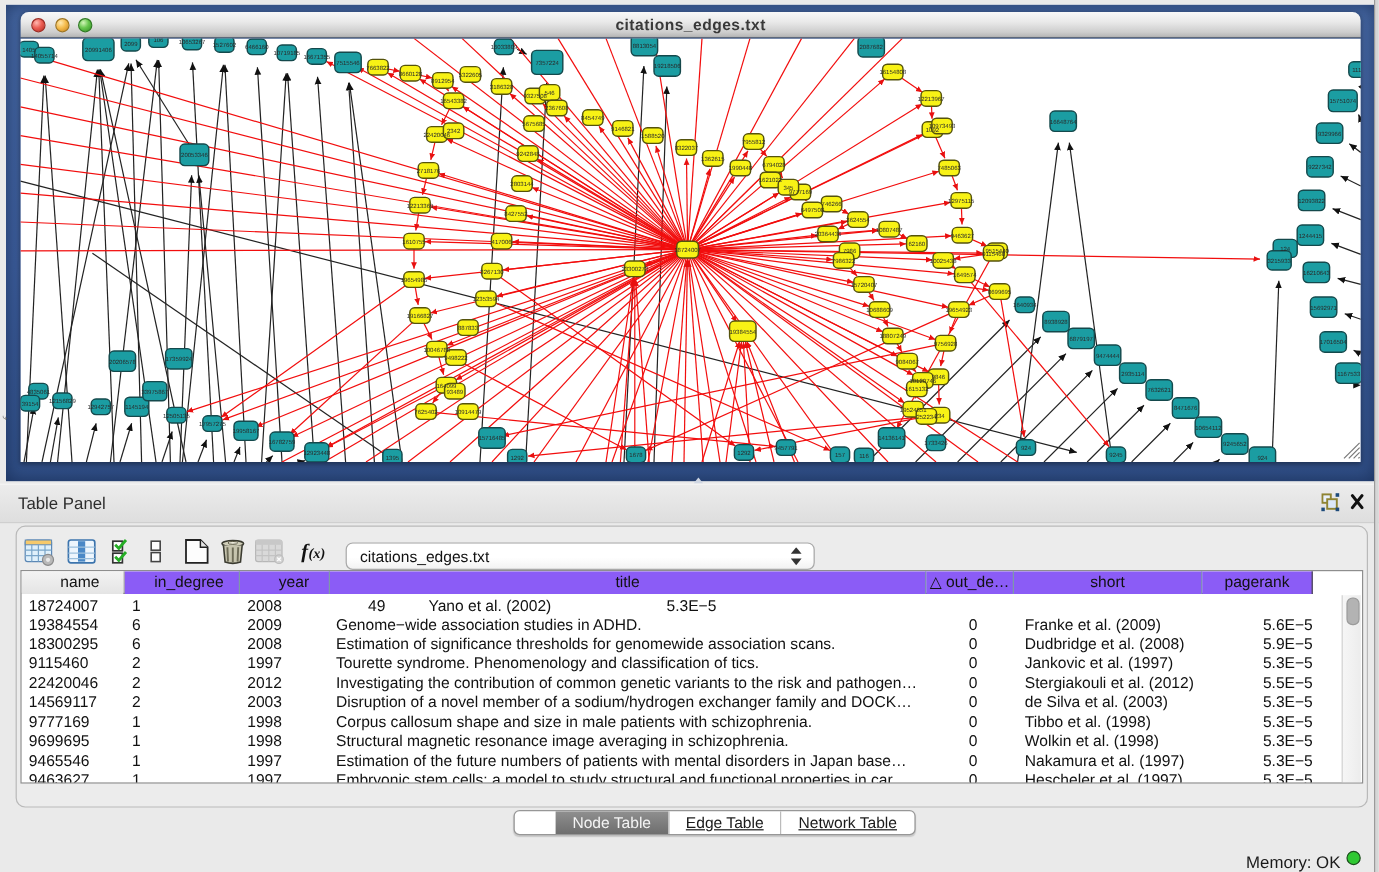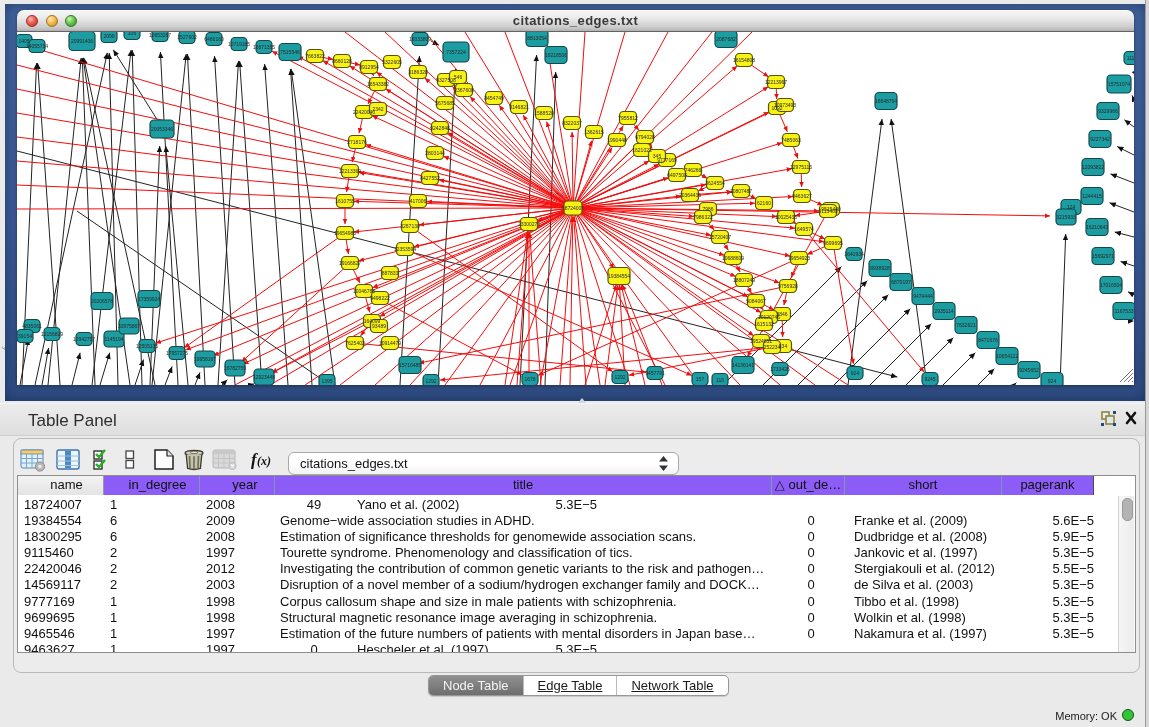--- a/index.html
+++ b/index.html
@@ -5,41 +5,41 @@
 body{width:1149px;height:727px;background:#eaeaea;font-family:"Liberation Sans",sans-serif;position:relative;overflow:hidden;}
 .desktop{position:absolute;left:5px;top:4px;width:1141px;height:397px;background:linear-gradient(180deg,#44659f 0%,#3c5c99 55%,#2f4d83 100%);box-shadow:inset 0 0 14px rgba(10,25,60,.55);}
 .win{position:absolute;left:12px;top:6px;width:1117px;height:375px;border-radius:7px 7px 0 0;box-shadow:0 1px 4px rgba(0,0,0,.4);}
 .titlebar{height:21px;border-radius:7px 7px 0 0;background:linear-gradient(180deg,#f8f8f8 0%,#e9e9e9 40%,#cdcdcd 80%,#b9b9b9 96%,#ababab 100%);border-bottom:1px solid #646464;position:relative;}
 .titlebar .tl{position:absolute;top:4.5px;width:12px;height:12px;border-radius:50%;}
 .tl.r{left:9px;background:radial-gradient(circle at 35% 30%,#ffb8b0,#ec5f55 45%,#c33a30 85%);border:1px solid #9e2b24;box-sizing:border-box;}
 .tl.y{left:29px;background:radial-gradient(circle at 35% 30%,#ffe9b0,#f6bd4e 45%,#d1912a 85%);border:1px solid #9e7420;box-sizing:border-box;}
 .tl.g{left:48px;background:radial-gradient(circle at 35% 30%,#d2f5b8,#69c74f 45%,#3f9e2e 85%);border:1px solid #2f7a22;box-sizing:border-box;}
 .titlebar .tt{position:absolute;left:0;right:0;top:3px;text-align:center;font-size:13px;font-weight:bold;color:#393939;letter-spacing:0.4px;}
 .tpbar{position:absolute;left:0;top:403px;width:1149px;height:31px;background:linear-gradient(180deg,#ececec,#dedede);border-top:1px solid #f5f5f5;border-bottom:1px solid #cfcfcf;}
-.tpbar .lbl{position:absolute;left:28px;top:7px;font-size:17px;color:#2e2e2e;}
+.tpbar .lbl{position:absolute;left:15px;top:7px;font-size:14px;color:#2e2e2e;}
 .panel{position:absolute;left:13px;top:438px;width:1127px;height:235px;background:#ececec;border:1px solid #b9b9b9;border-radius:8px;box-sizing:border-box;}
 .toolbar{position:absolute;left:0;top:6px;height:32px;width:100%;}
 .combo{position:absolute;left:274px;top:7px;width:391px;height:23px;background:linear-gradient(180deg,#ffffff 0%,#ffffff 55%,#f2f2f2 100%);border:1px solid #a9a9a9;border-radius:6px;box-sizing:border-box;}
 .combo .ct{position:absolute;left:11px;top:3px;font-size:13px;color:#111;}
 .tablewrap{position:absolute;left:3px;top:36px;width:1119px;height:178px;background:#fff;border:1px solid #8e8e8e;box-sizing:border-box;overflow:hidden;}
 .thead{position:absolute;left:0;top:0;height:19px;width:1076px;display:flex;font-size:13px;color:#111;border-bottom:1px solid #4a4a4a;box-sizing:border-box;}
 .th{background:#8b5cf6;border-right:1px solid #7e99a8;box-sizing:border-box;text-align:center;line-height:18px;height:19px;}
 .th.first{background:linear-gradient(180deg,#f3f3f3,#e4e4e4);border-right:1px solid #9a9a9a;}
 .tbody{position:absolute;left:0;top:21px;width:1076px;font-size:13px;color:#111;}
 .tr{height:16.1px;display:flex;white-space:nowrap;}
 .c{overflow:hidden;box-sizing:border-box;padding-left:6px;line-height:16px;}
 .c1{width:86px;}.c2{width:96px;}.c3{width:75px;padding-left:6px;}.c4{width:497px;padding-left:5px;}
 .c5{width:73px;padding-left:5px;text-align:center;}.c6{width:157px;padding-left:9px;}.c7{width:92px;padding-left:8px;text-align:right;}
 .vscroll{position:absolute;right:1px;top:20px;width:15px;height:156px;background:linear-gradient(90deg,#f6f6f6,#ececec);border-left:1px solid #d0d0d0;}
 .vthumb{position:absolute;left:3px;top:2px;width:9px;height:21px;background:#b3b3b3;border:1px solid #9b9b9b;border-radius:5px;}
 .tabs{position:absolute;left:428px;top:675px;height:21px;display:flex;font-size:13px;border:1px solid #979797;border-radius:5px;overflow:hidden;background:#fff;box-shadow:0 1px 1px rgba(0,0,0,.15);box-sizing:border-box;}
 .tab{padding:0 14px;line-height:19px;color:#1a1a1a;}
-.tab.sel{background:linear-gradient(180deg,#8f8f8f,#6e6e6e);color:#f4f4f4;}
+.tab.sel{background:linear-gradient(180deg,#8f8f8f,#6e6e6e);color:#f4f4f4;margin-left:34px;}
 .tab.b{border-left:1px solid #bbb;text-decoration:underline;}
-.mem{position:absolute;right:32px;top:710px;font-size:11px;color:#1a1a1a;}
+.mem{position:absolute;right:32px;top:710px;font-size:14px;color:#1a1a1a;}
 .memdot{position:absolute;right:15px;top:709px;width:12px;height:12px;border-radius:50%;background:#2fc832;border:1.5px solid #1c4d1c;box-sizing:border-box;}
 .rightstrip{position:absolute;right:0;top:0;width:3px;height:727px;background:#d6d6d6;border-left:1px solid #9a9a9a;}
 .divarrow{position:absolute;left:2px;top:344px;font-size:7px;color:#555;}
 .divarrow2{position:absolute;left:573px;top:394px;width:0;height:0;border-left:4px solid transparent;border-right:4px solid transparent;border-bottom:5px solid #cfd6e2;}
 </style></head>
 <body>
 <div class="desktop">
   <div class="win">
     <div class="titlebar">
       <div class="tl r"></div>
@@ -755,20 +755,21 @@
           <div class="c c3">1997</div>
           <div class="c c4">Estimation of the future numbers of patients with mental disorders in Japan base…</div>
           <div class="c c5">0</div>
           <div class="c c6">Nakamura et al. (1997)</div>
           <div class="c c7">5.3E−5</div>
         </div>
         <div class="tr">
           <div class="c c1">9463627</div>
           <div class="c c2">1</div>
           <div class="c c3">1997</div>
+          <div class="c c4">Embryonic stem cells: a model to study structural and functional properties in car…</div>
           <div class="c c5">0</div>
           <div class="c c6">Hescheler et al. (1997)</div>
           <div class="c c7">5.3E−5</div>
         </div>
     </div>
     <div class="vscroll">
         <div class="vthumb"></div>
       </div>
   </div>
 </div>

